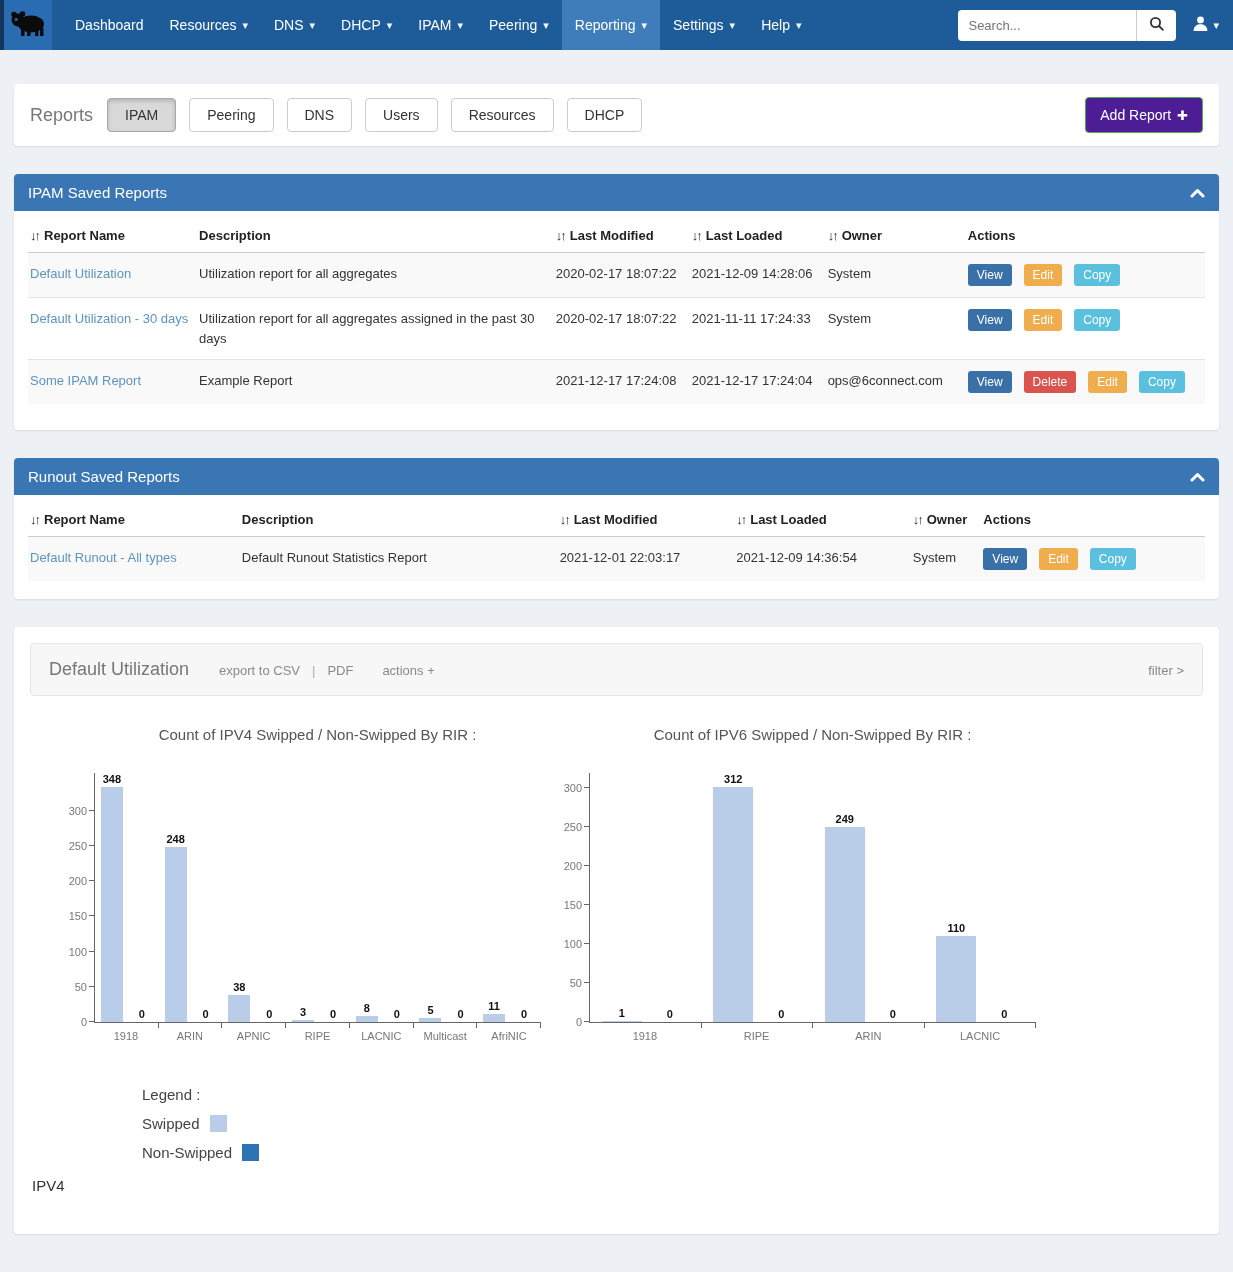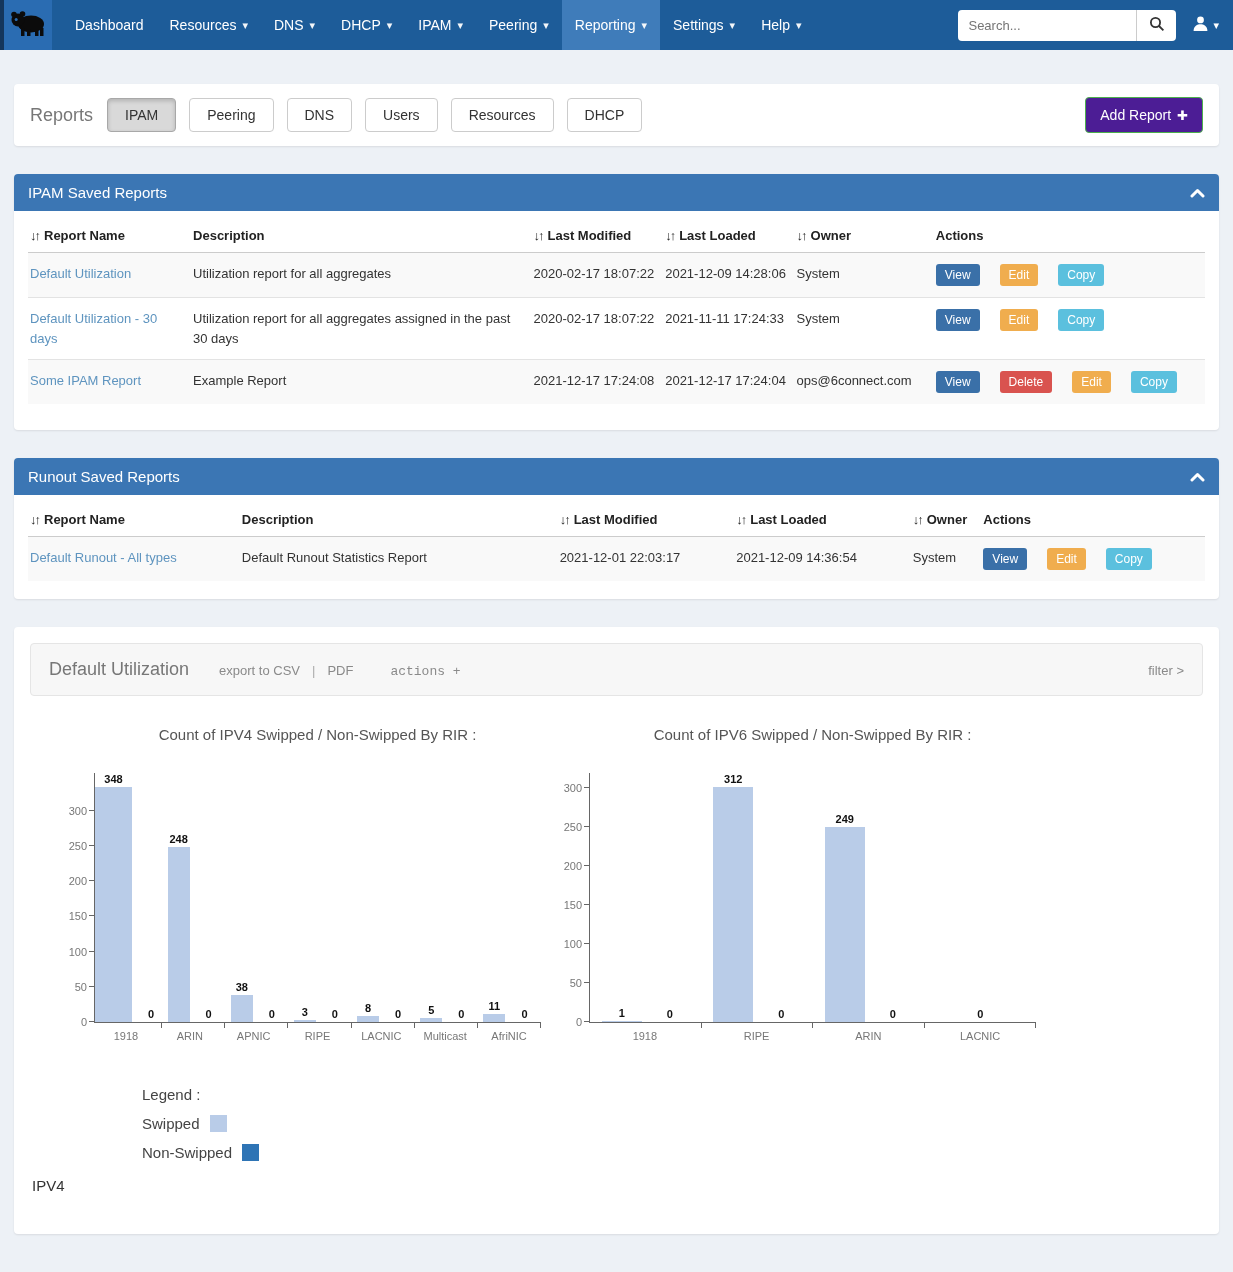--- a/index.html
+++ b/index.html
@@ -42,21 +42,21 @@
 
   
   table { width:100%; border-collapse:collapse; font-size:13px; }
   th { text-align:left; font-weight:bold; color:#222; padding:11px 8px 9px 2px; border-bottom:1px solid #ccc; }
   .sort { letter-spacing:-2px; margin-right:5px; font-weight:bold; }
   td { padding:11px 8px 11px 2px; vertical-align:top; border-top:1px solid #e3e3e3; line-height:1.5; }
   tbody tr:first-child td { border-top:none; }
   tbody tr:nth-child(odd) { background:#f9f9f9; }
   td a { color:#5e94bf; text-decoration:none; }
   .actions-cell { white-space:nowrap; }
-  .abtn { border:0; border-radius:3px; color:#fff; font-size:12px; padding:4px 9px; margin-right:20px;
+  .abtn { border:0; border-radius:3px; color:#fff; font-size:12px; padding:4px 9px; margin-right:12px;
     cursor:pointer; font-family:inherit; }
   .abtn-view { background:#3a70a8; }
   .abtn-edit { background:#f0ad4e; }
   .abtn-copy { background:#5bc0de; }
   .abtn-delete { background:#d9534f; }
 
   
   .t-ipam th:nth-child(1){width:15%} .t-ipam th:nth-child(2){width:32%}
   .t-ipam th:nth-child(3){width:12%} .t-ipam th:nth-child(4){width:12%}
   .t-ipam th:nth-child(5){width:12%} .t-ipam th:nth-child(6){width:17%}
@@ -64,21 +64,21 @@
   .t-runout th:nth-child(3){width:15%} .t-runout th:nth-child(4){width:15%}
   .t-runout th:nth-child(5){width:6%}  .t-runout th:nth-child(6){width:19%}
 
   
   .rv-body { padding:16px 16px 40px 16px; }
   .rv-toolbar { background:#f7f7f7; border:1px solid #e5e5e5; border-radius:4px; padding:15px 18px;
     display:flex; align-items:baseline; }
   .rv-title { font-size:18px; color:#777; margin-right:30px; }
   .rv-link { font-size:13px; color:#8a8a8a; cursor:pointer; }
   .rv-sep { font-size:13px; color:#aaa; margin:0 12px; }
-  .rv-actions { margin-left:37px;font-family:Liberation Mono, monospace; }
+  .rv-actions { margin-left:29px; }
   .rv-filter { margin-left:auto; }
 
   
   .charts-row { display:flex; padding-left:16px; margin-top:30px; }
   .chart { width:495px; }
   .chart-title { font-size:15px; color:#555; text-align:center; padding-left:48px; margin-bottom:30px; }
   .plot { position:relative; height:250px; margin-left:48px; border-left:1px solid #666; border-bottom:1px solid #666; }
   .ytick-label { position:absolute; left:-46px; width:38px; text-align:right; font-size:11px; color:#777; }
   .ytick-dash { position:absolute; left:-6px; width:6px; height:1px; background:#666; }
   .slots { position:absolute; left:0; right:0; top:0; bottom:0; display:flex; align-items:flex-end; }
@@ -301,21 +301,21 @@
             <div class="ytick-dash" style="bottom: 105.634px;"></div>
             <div class="ytick-label" style="bottom: 134.845px;">200</div>
             <div class="ytick-dash" style="bottom: 140.845px;"></div>
             <div class="ytick-label" style="bottom: 170.056px;">250</div>
             <div class="ytick-dash" style="bottom: 176.056px;"></div>
             <div class="ytick-label" style="bottom: 205.268px;">300</div>
             <div class="ytick-dash" style="bottom: 211.268px;"></div>
             <div class="slots">
               <div class="slot">
                 <div class="pair">
-                  <div class="barcol" style="width: 37px; text-align: center;">
+                  <div class="barcol" style="width: 22px; text-align: center;">
                     <div class="bar-value">348</div>
                     <div class="bar" style="height: 245.07px; background: rgb(185, 204, 232);"></div>
                   </div>
                   <div class="barcol" style="width: 22px;">
                     <div class="bar-value">0</div>
                     <div class="bar" style="height: 0px; background: rgb(46, 116, 181);"></div>
                   </div>
                 </div>
               </div>
               <div class="slot">
@@ -452,20 +452,24 @@
                   </div>
                   <div class="barcol" style="width: 40px;">
                     <div class="bar-value">0</div>
                     <div class="bar" style="height: 0px; background: rgb(46, 116, 181);"></div>
                   </div>
                 </div>
               </div>
               <div class="slot">
                 <div class="pair">
                   <div class="barcol" style="width: 40px;">
+                    <div class="bar-value">110</div>
+                    <div class="bar" style="height: 85.9375px; background: rgb(185, 204, 232);"></div>
+                  </div>
+                  <div class="barcol" style="width: 40px;">
                     <div class="bar-value">0</div>
                     <div class="bar" style="height: 0px; background: rgb(46, 116, 181);"></div>
                   </div>
                 </div>
               </div>
             </div>
           </div>
         <div class="xlabels">
             <div class="xlab">1918</div>
             <div class="xlab">RIPE</div>

